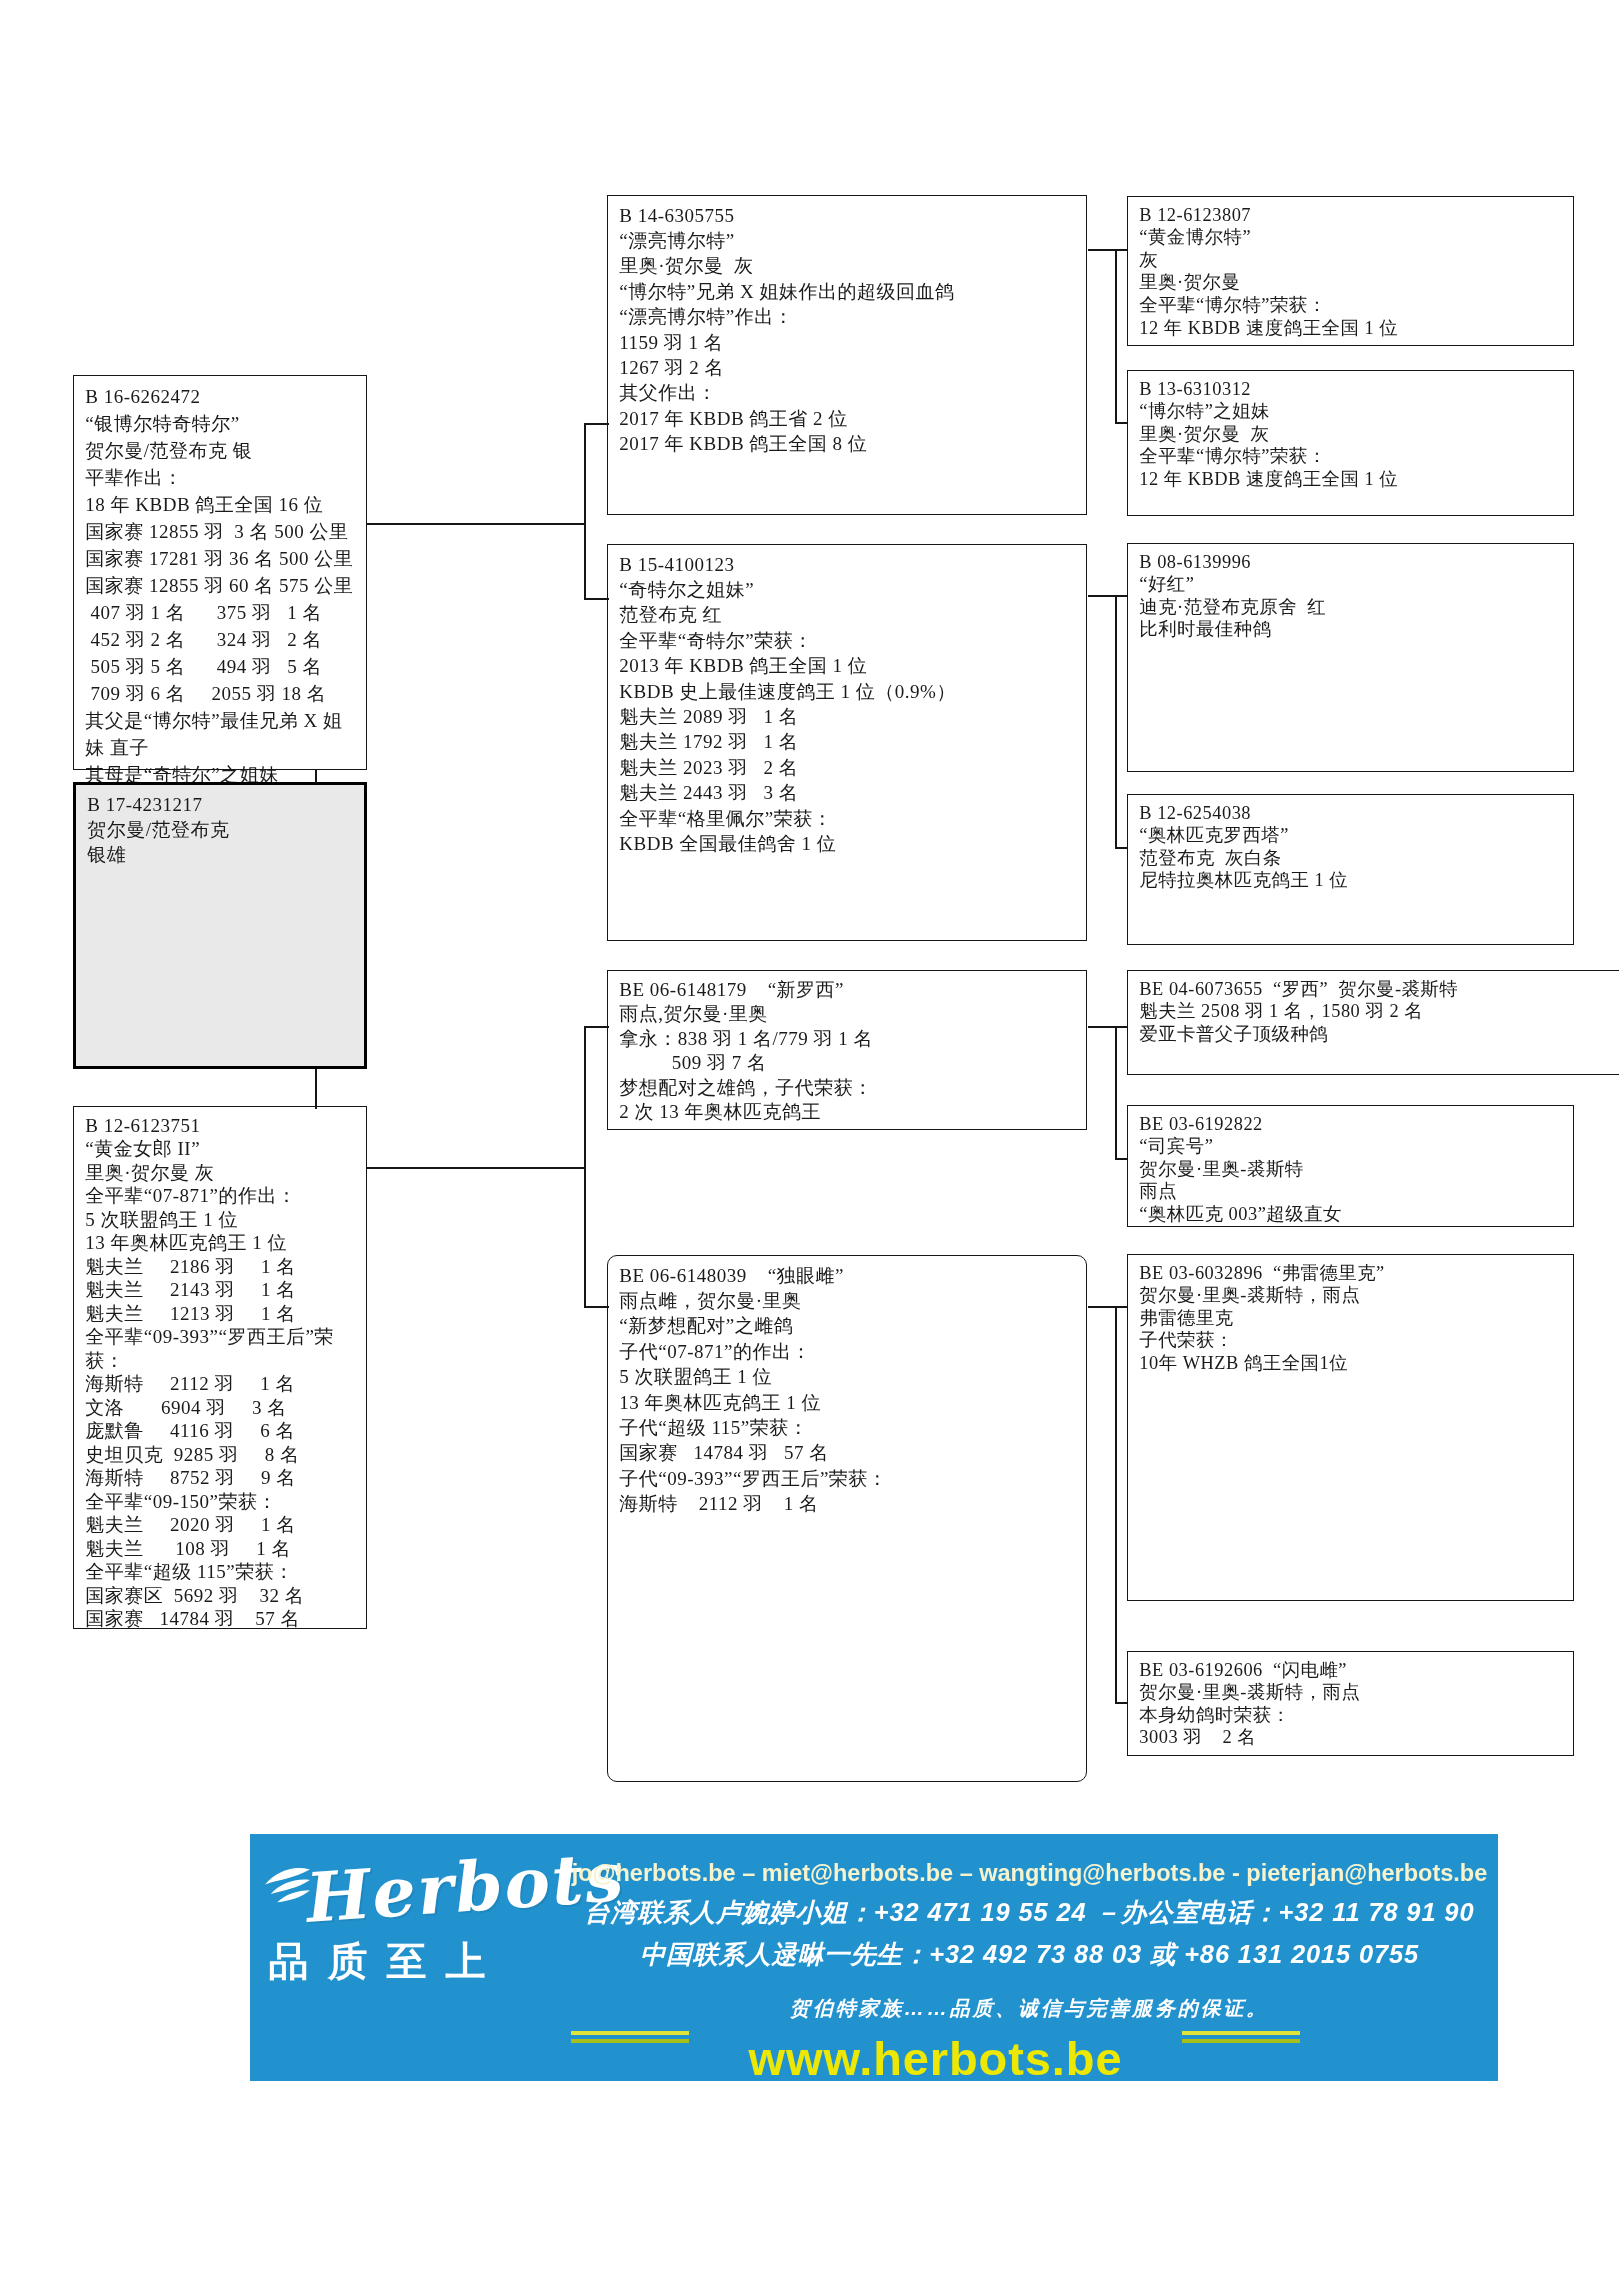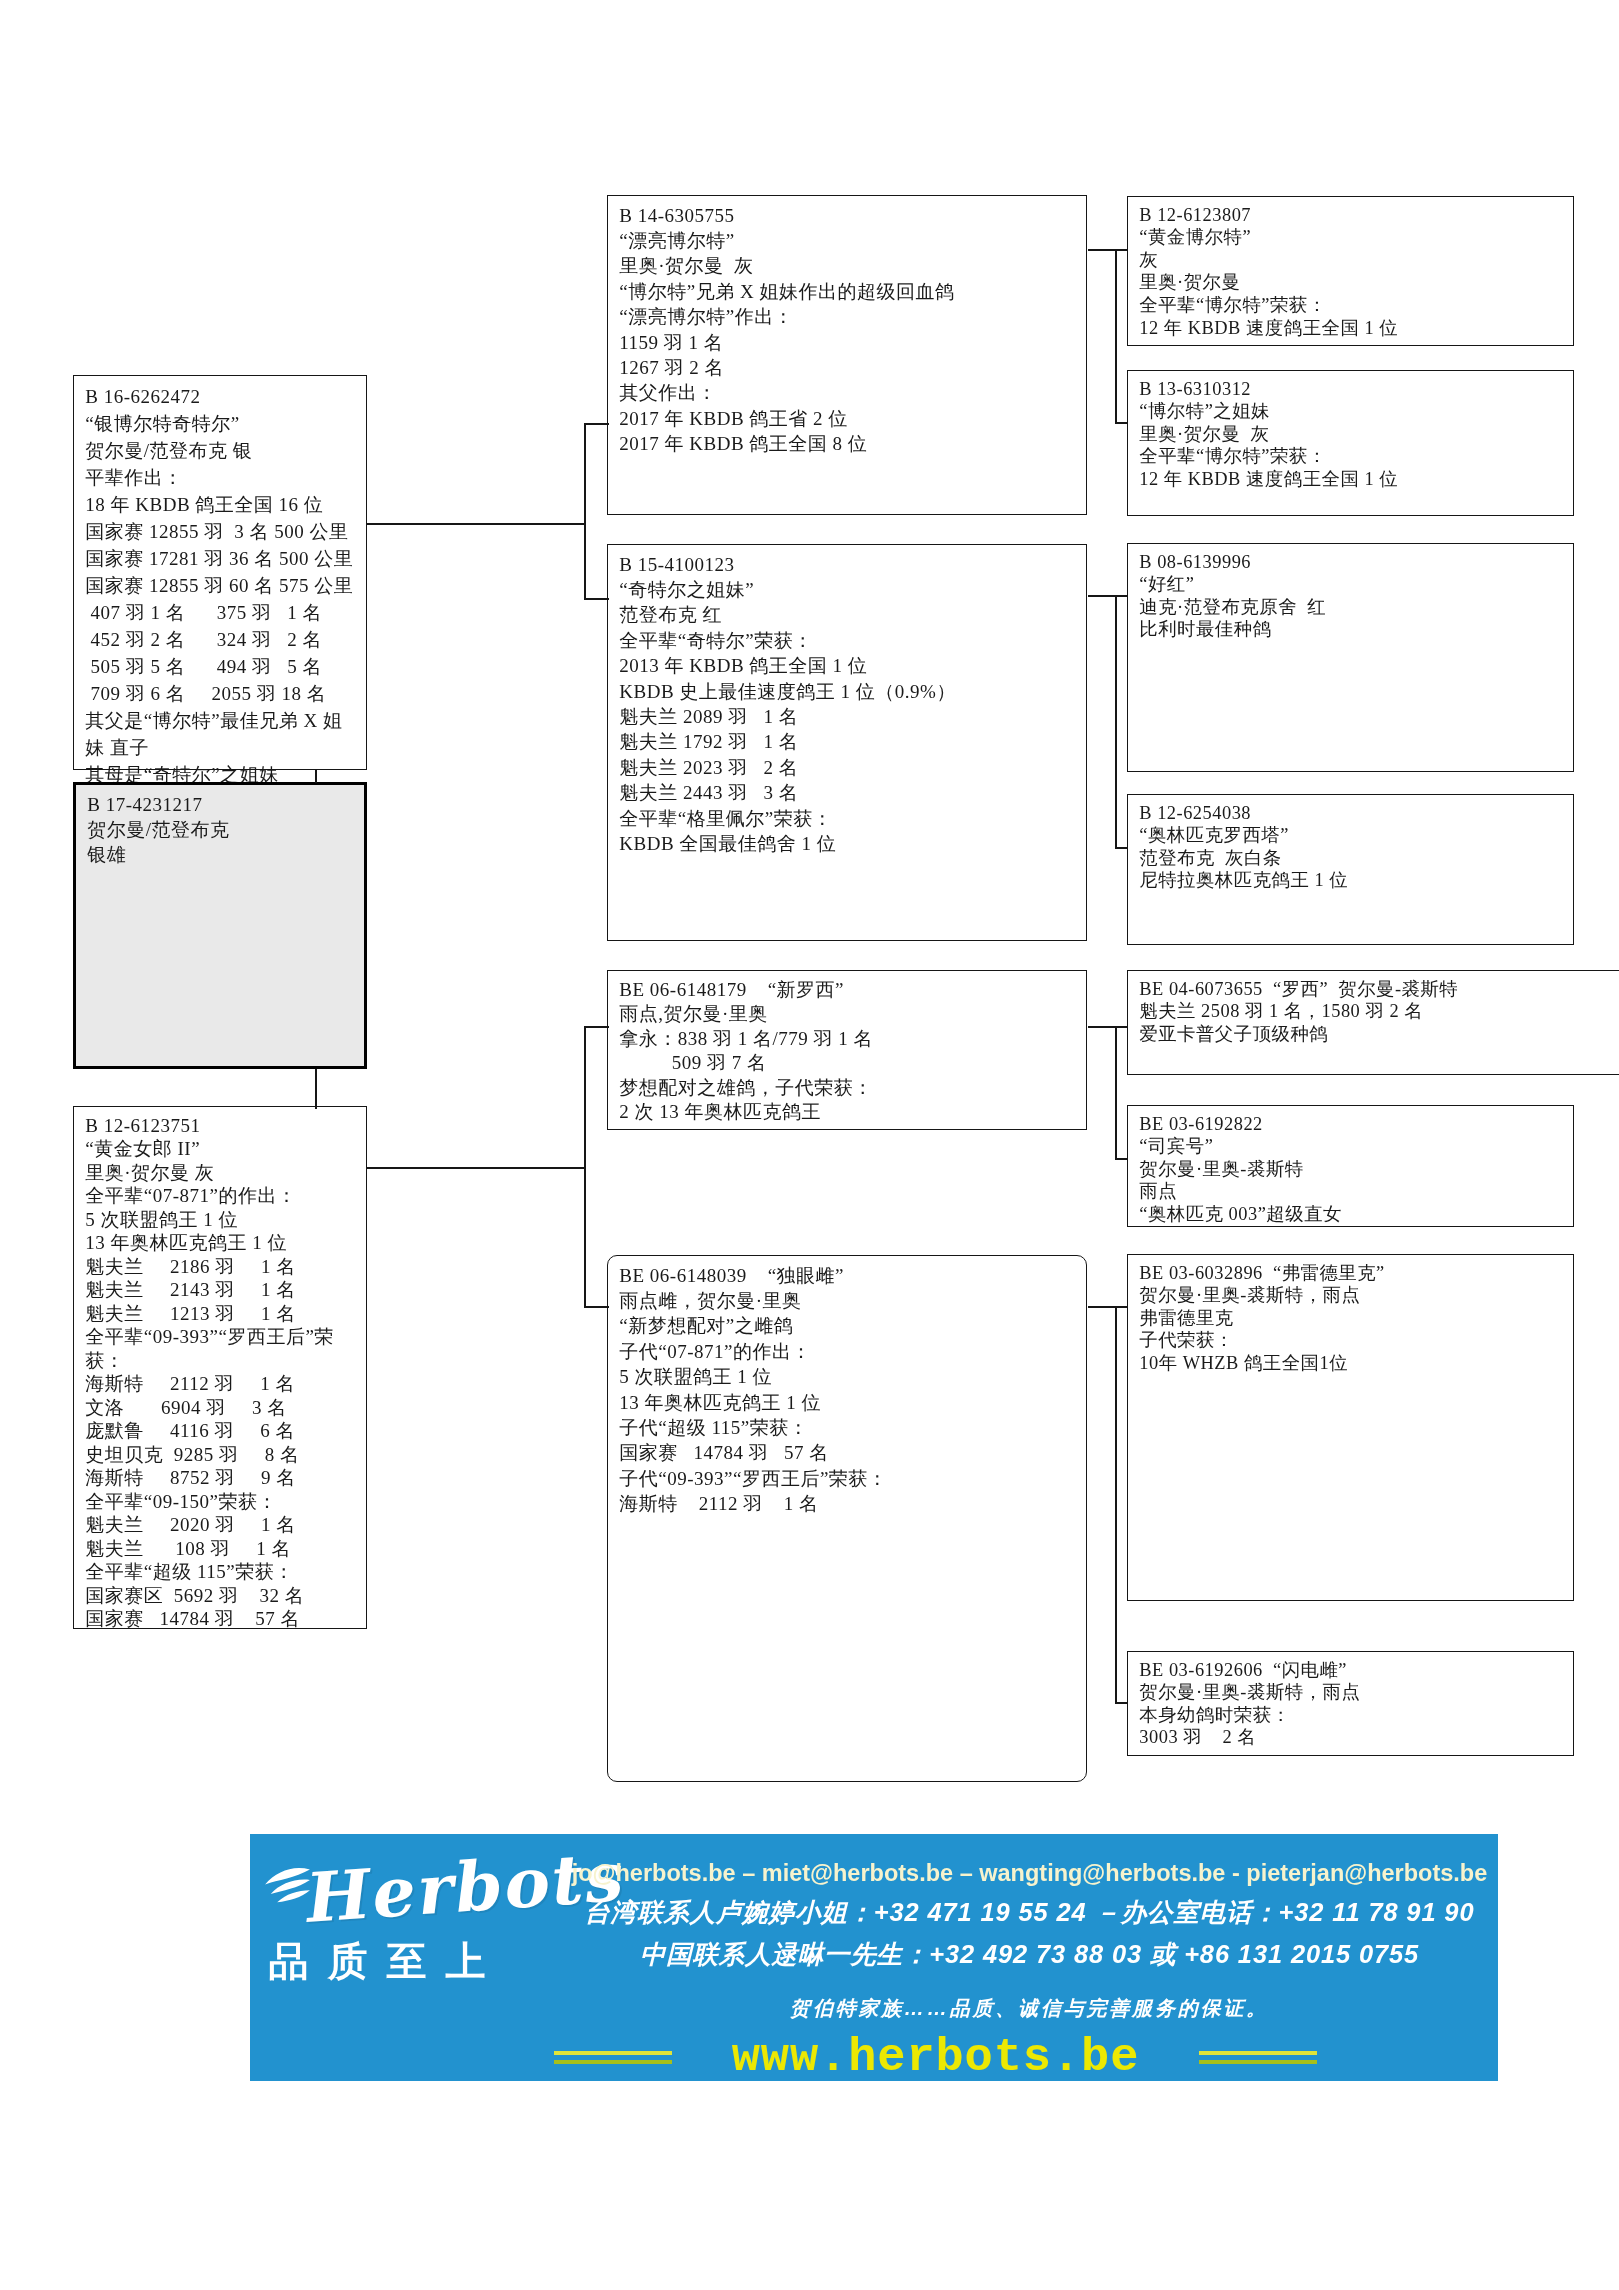--- a/index.html
+++ b/index.html
@@ -65,23 +65,22 @@
   #tagline{
     margin-left:5.6px;
     color:#ffffff;font-size:40px;font-weight:bold;letter-spacing:19px;white-space:nowrap;
   }
   #banner-right{position:absolute;left:311px;top:0;width:937px;text-align:center;}
   .bl{white-space:nowrap;}
   .email{margin-top:26px;font-size:23.5px;font-weight:bold;color:#f7f3cd;}
   .phone{margin-top:8.5px;font-size:25.4px;font-weight:bold;font-style:italic;color:#ffffff;letter-spacing:0.9px;}
   .family{margin-top:22.6px;font-size:20px;font-weight:bold;font-style:italic;color:#ffffff;letter-spacing:2.8px;}
   #site-row{
-    margin-top:9.4px;display:flex;align-items:center;justify-content:center;gap:60px;
+    margin-top:9.4px;display:flex;align-items:flex-start;justify-content:center;gap:60px;
     transform:translateX(-94px);
-    font-family:Liberation Mono, monospace;
   }
   #website{font-size:47px;font-weight:bold;color:#ece803;letter-spacing:0.9px;}
   .dash{
     width:118px;height:12.2px;box-sizing:border-box;
     border-top:4.7px solid #e0e43a;border-bottom:4.7px solid #a6bf1c;
   }
 </style>
 </head>
 <body>
 

